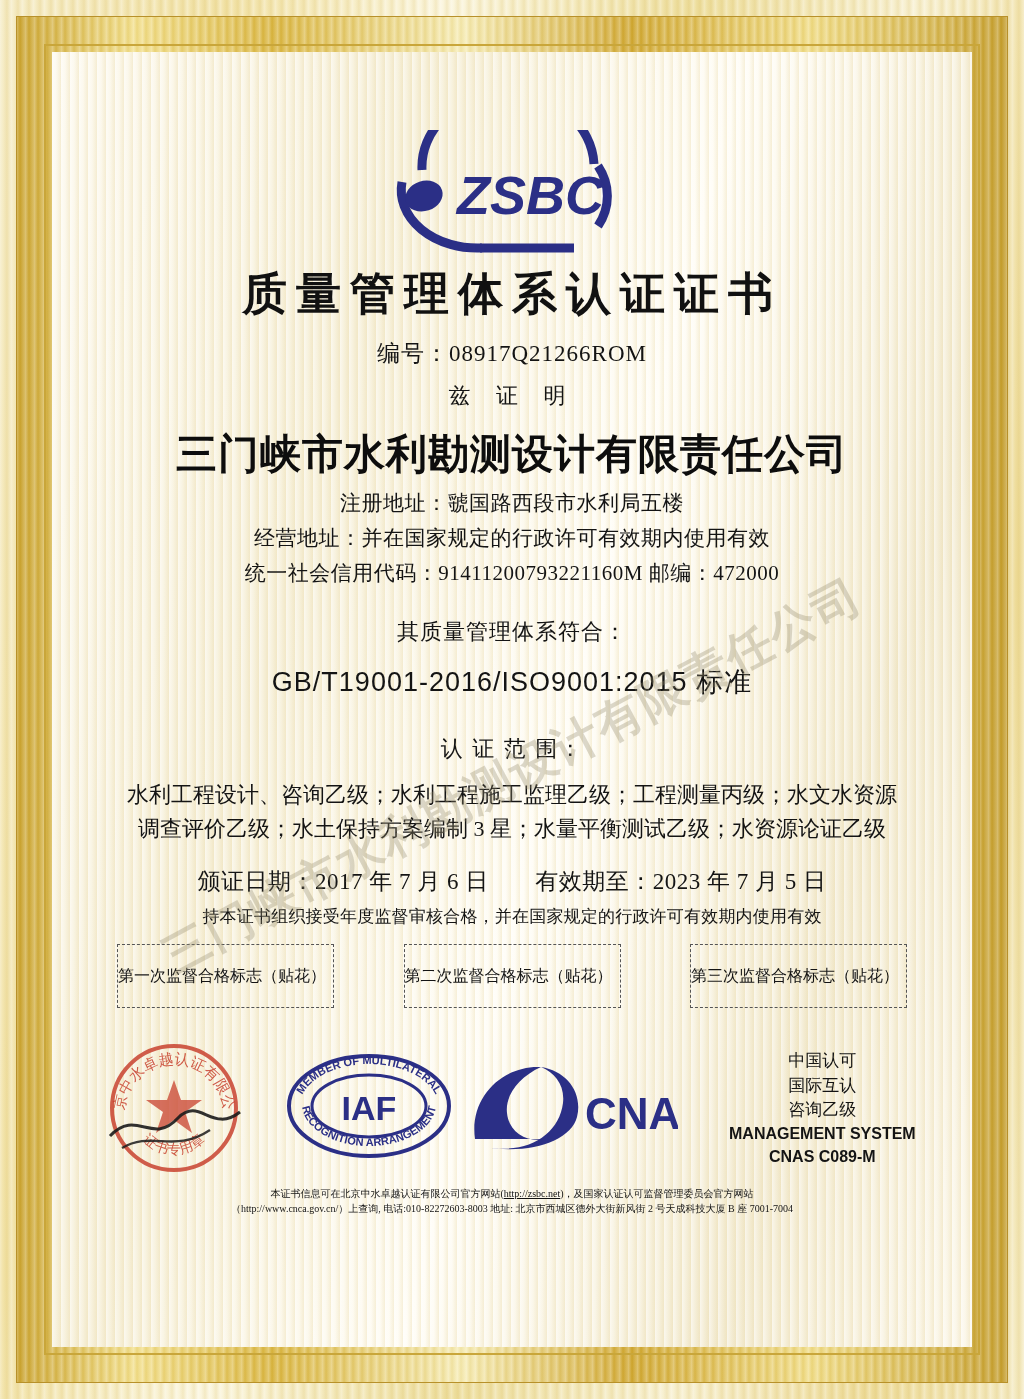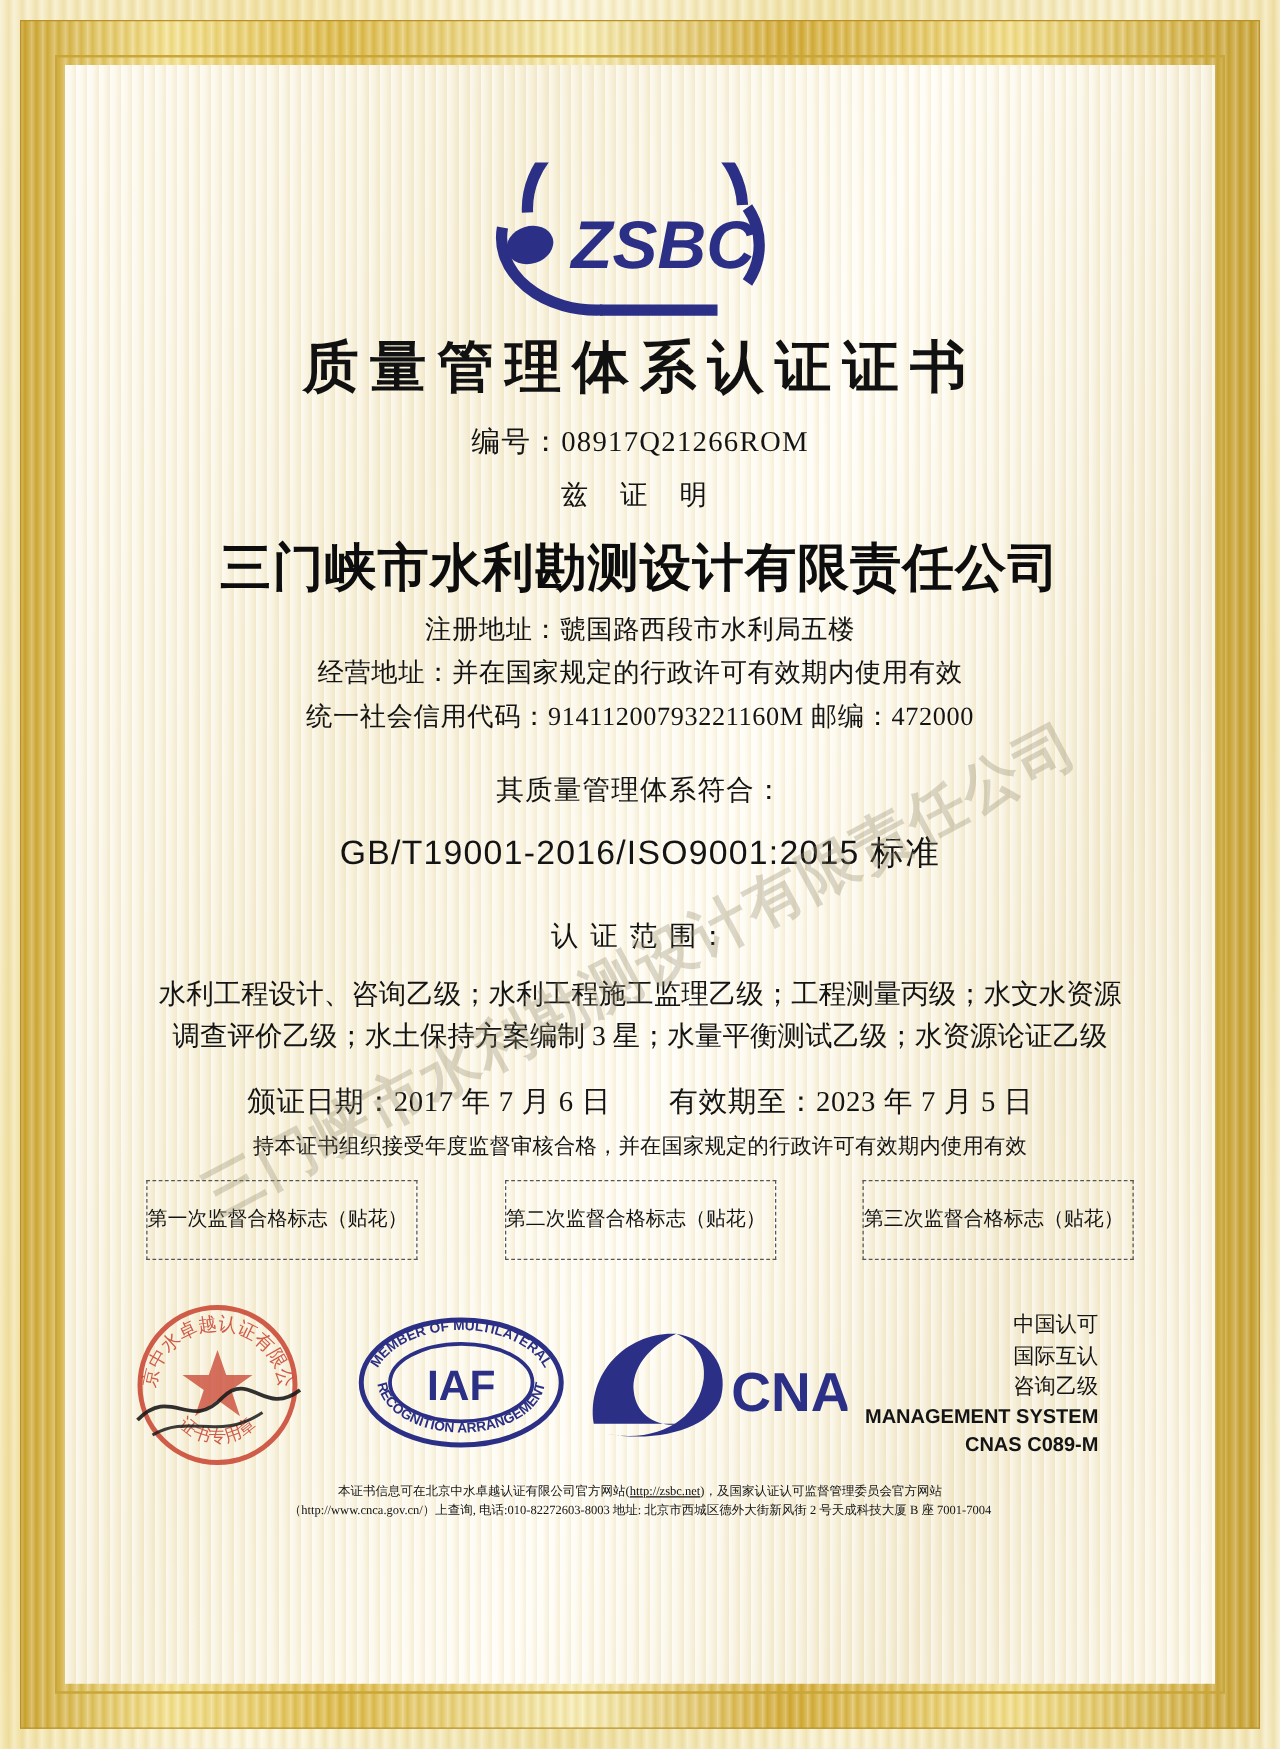--- a/index.html
+++ b/index.html
@@ -186,24 +186,25 @@
   .seal {
     position: relative;
     width: 190px;
     height: 140px;
     flex: 0 0 190px;
   }
   .iaf-logo { flex: 0 0 175px; margin-left: 10px; }
   .cnas-logo { flex: 0 0 215px; margin-left: 6px; }
   .cnas-text {
     margin-left: 14px;
-    text-align: right;
+    text-align: center;
     font-size: 17px;
     line-height: 1.45;
     font-family: "DejaVu Sans", sans-serif;
+    padding-left: 37px;
   }
   .cnas-text .en {
     font-weight: bold;
     font-family: "Liberation Sans", sans-serif;
     font-size: 16px;
   }
 
   .sign-block {
     margin-top: 2px;
     width: 860px;

